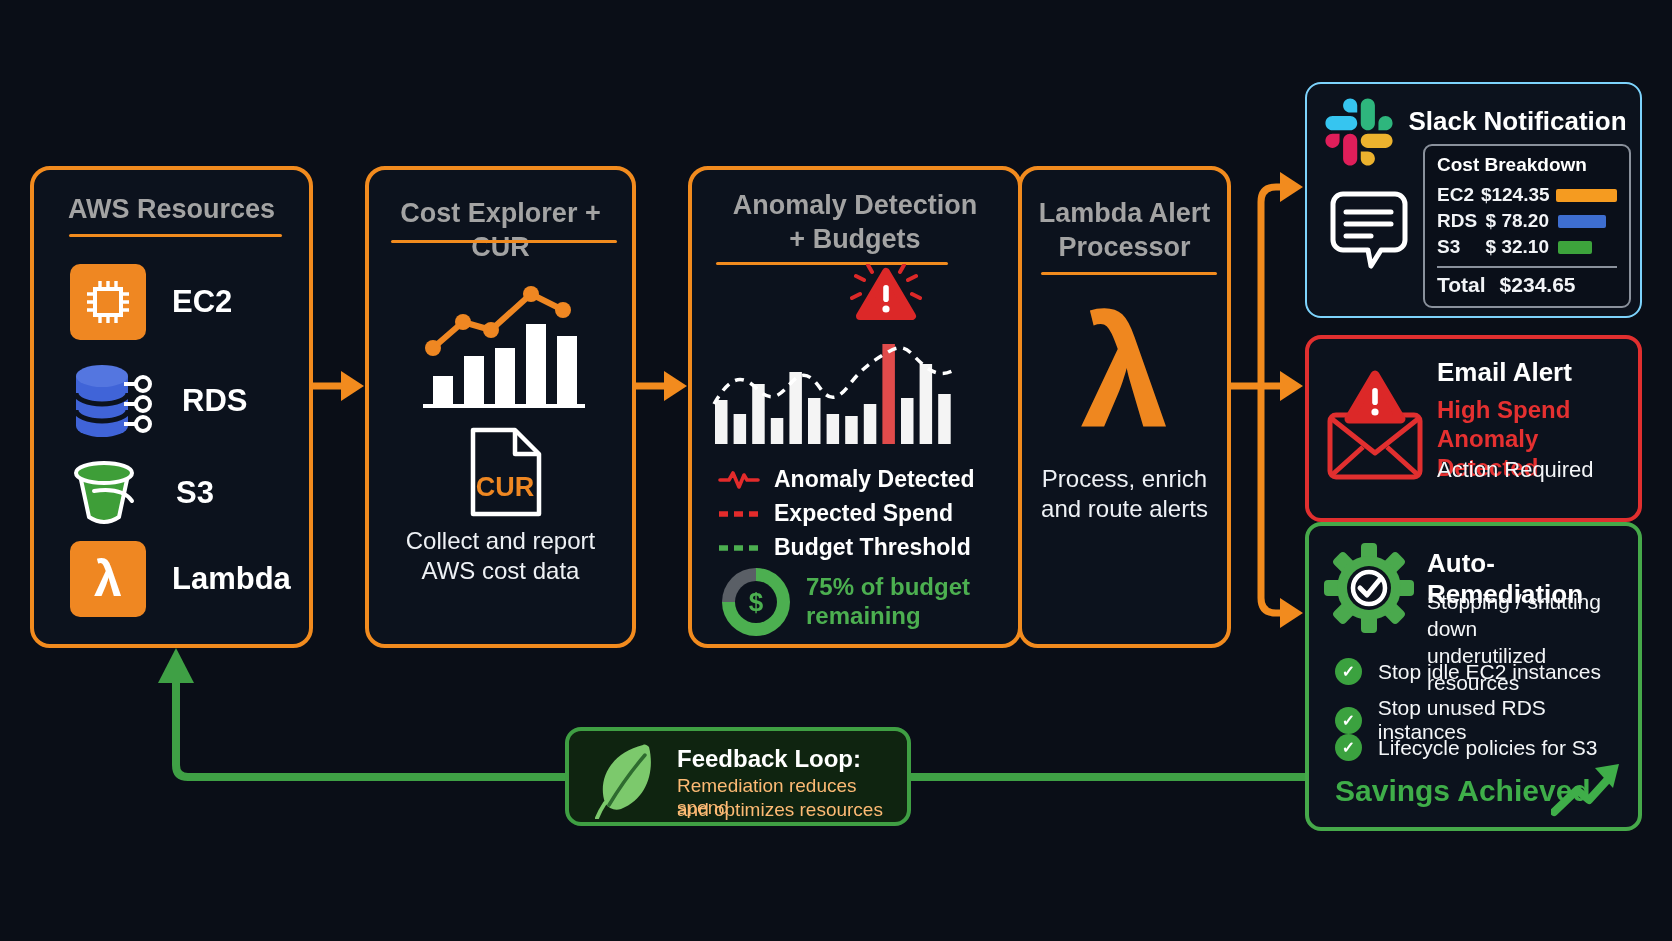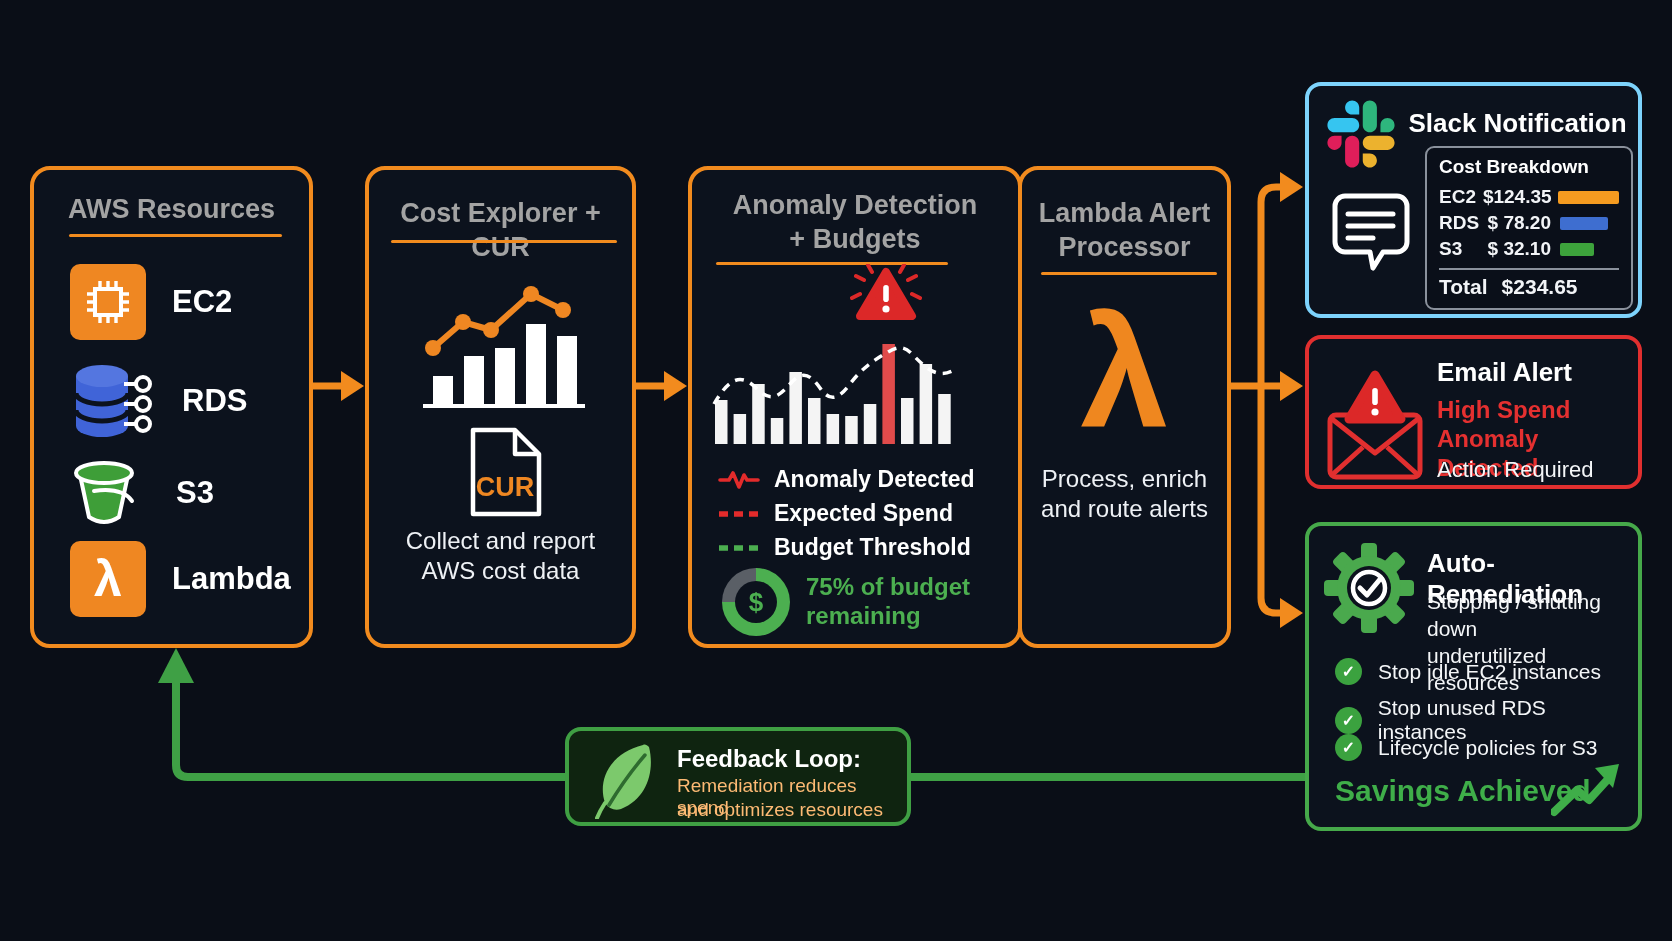--- a/index.html
+++ b/index.html
@@ -16,21 +16,21 @@
   .tile-orange{background:#ef8722;}
   .caption{position:absolute;left:0;right:0;text-align:center;font-size:24px;line-height:30px;color:#eef1f5;font-weight:500;}
   .legend-row{position:absolute;display:flex;align-items:center;gap:14px;}
   .legend-label{font-size:23px;font-weight:600;color:#fff;}
   .donut{position:absolute;width:68px;height:68px;border-radius:50%;display:flex;align-items:center;justify-content:center;}
   .donut-hole{width:42px;height:42px;border-radius:50%;background:#0c121d;display:flex;align-items:center;justify-content:center;
               color:#4caf50;font-weight:700;font-size:26px;}
   .budget-text{position:absolute;font-size:24px;font-weight:700;color:#4caf50;line-height:29px;}
   .lambda-big{position:absolute;left:0;right:0;text-align:center;font-size:158px;font-weight:700;color:#ef871f;line-height:160px;}
   .side-title{position:absolute;font-weight:700;font-size:26px;color:#fff;}
-  .slack-box{border:4px solid #7dd3fc;border-radius:16px;}
+  .slack-box{border:2px solid #7dd3fc;border-radius:16px;}
   .email-box{border:4px solid #e12f2f;border-radius:16px;}
   .green-box{border:4px solid #46a94a;border-radius:16px;}
   .feedback-box{border:4px solid #3f9f43;border-radius:16px;background:#0f2410;}
   .panel{position:absolute;border:2px solid #8a919c;border-radius:9px;background:#0a0f19;padding:8px 12px;box-sizing:border-box;}
   .panel-header{font-size:19px;font-weight:600;color:#fff;margin-bottom:6px;}
   .cost-row{display:flex;align-items:center;height:26px;font-size:19px;font-weight:600;}
   .cost-label{width:46px;}
   .cost-amount{width:66px;text-align:right;white-space:pre;}
   .cost-bar{height:13px;border-radius:2px;margin-left:9px;}
   .panel-divider{height:2px;background:#8a919c;margin:6px 0 5px 0;}
@@ -269,21 +269,21 @@
         <span class="cost-bar" style="width: 34px; background: rgb(61, 163, 60);"></span>
       </div>
       <div class="panel-divider"></div>
       <div class="total-row">
         <span>Total</span>
         <span>$234.65</span>
       </div>
     </div>
   </div>
 
-  <div class="box email-box" style="left:1305px;top:335px;width:337px;height:154px;padding-left:8px;">
+  <div class="box email-box" style="left:1305px;top:335px;width:337px;height:187px;padding-left:8px;">
     <svg style="position:absolute;left:14px;top:24px;" width="104" height="120" viewBox="0 0 104 120">
       <rect x="7" y="52" width="90" height="62" rx="6" fill="none" stroke="#e12f2f" stroke-width="5"></rect>
       <path d="M9,56 L52,90 L95,56" fill="none" stroke="#e12f2f" stroke-width="5" stroke-linejoin="round"></path>
       <path d="M10,111 L40,84 M94,111 L64,84" fill="none" stroke="#e12f2f" stroke-width="5"></path>
       <path d="M52,12 L78,56 H26 Z" fill="#dc2828" stroke="#dc2828" stroke-width="9" stroke-linejoin="round"></path>
       <rect x="49.2" y="25" width="5.6" height="17" rx="2.8" fill="#fff"></rect>
       <circle cx="52" cy="49" r="3.6" fill="#fff"></circle>
     </svg>
     <div class="side-title" style="left:128px;top:18px;">Email Alert</div>
     <div class="red-text" style="position:absolute;left:128px;top:56px;">

